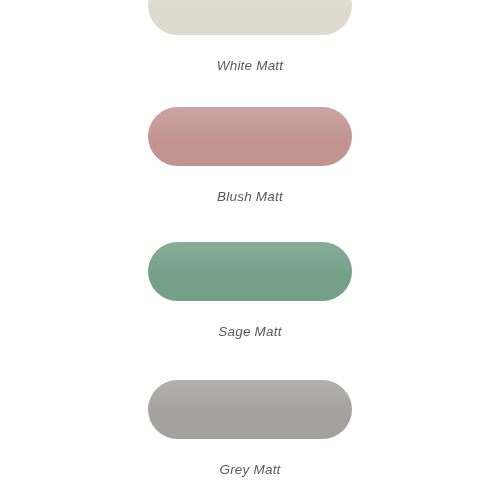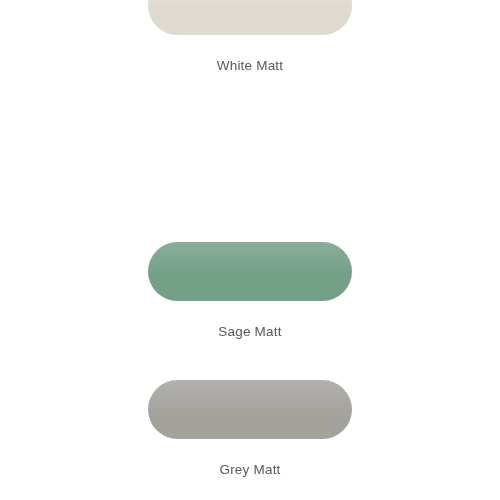--- a/index.html
+++ b/index.html
@@ -13,20 +13,21 @@
     background: #ffffff;
     font-family: "Liberation Sans", sans-serif;
     overflow: hidden;
   }
 
   #swatch-list {
     position: relative;
     width: 500px;
     height: 480px;
     box-sizing: border-box;
+    font-style: italic;
   }
 
   .swatch-item {
     position: absolute;
     left: 0;
     width: 500px;
     display: flex;
     flex-direction: column;
     align-items: center;
   }
@@ -60,20 +61,24 @@
 </head>
 <body style="background: rgb(255, 255, 255);">
 
 <div id="swatch-list">
 
   <div class="swatch-item item-0">
     <div class="swatch-chip" style="background-color: rgb(222, 218, 208); background-image: linear-gradient(rgba(255, 255, 255, 0.3) 0%, rgba(255, 255, 255, 0) 55%);"></div>
     <div class="swatch-label" style="color: rgb(88, 89, 91);">White Matt</div>
   </div>
 
+  <div class="swatch-item item-1">
+    <div class="swatch-chip" style="background-color: rgb(194, 148, 144); background-image: linear-gradient(rgba(255, 255, 255, 0.16) 0%, rgba(255, 255, 255, 0) 55%);"></div>
+    <div class="swatch-label" style="color: rgb(88, 89, 91);">Blush Matt</div>
+  </div>
 
   <div class="swatch-item item-3">
     <div class="swatch-chip" style="background-color: rgb(163, 162, 157); background-image: linear-gradient(rgba(255, 255, 255, 0.16) 0%, rgba(255, 255, 255, 0) 55%);"></div>
     <div class="swatch-label" style="color: rgb(88, 89, 91);">Grey Matt</div>
   </div>
 
   <div class="swatch-item item-2">
     <div class="swatch-chip" style="background-color: rgb(117, 160, 136); background-image: linear-gradient(rgba(255, 255, 255, 0.14) 0%, rgba(255, 255, 255, 0) 55%);"></div>
     <div class="swatch-label" style="color: rgb(88, 89, 91);">Sage Matt</div>
   </div>

